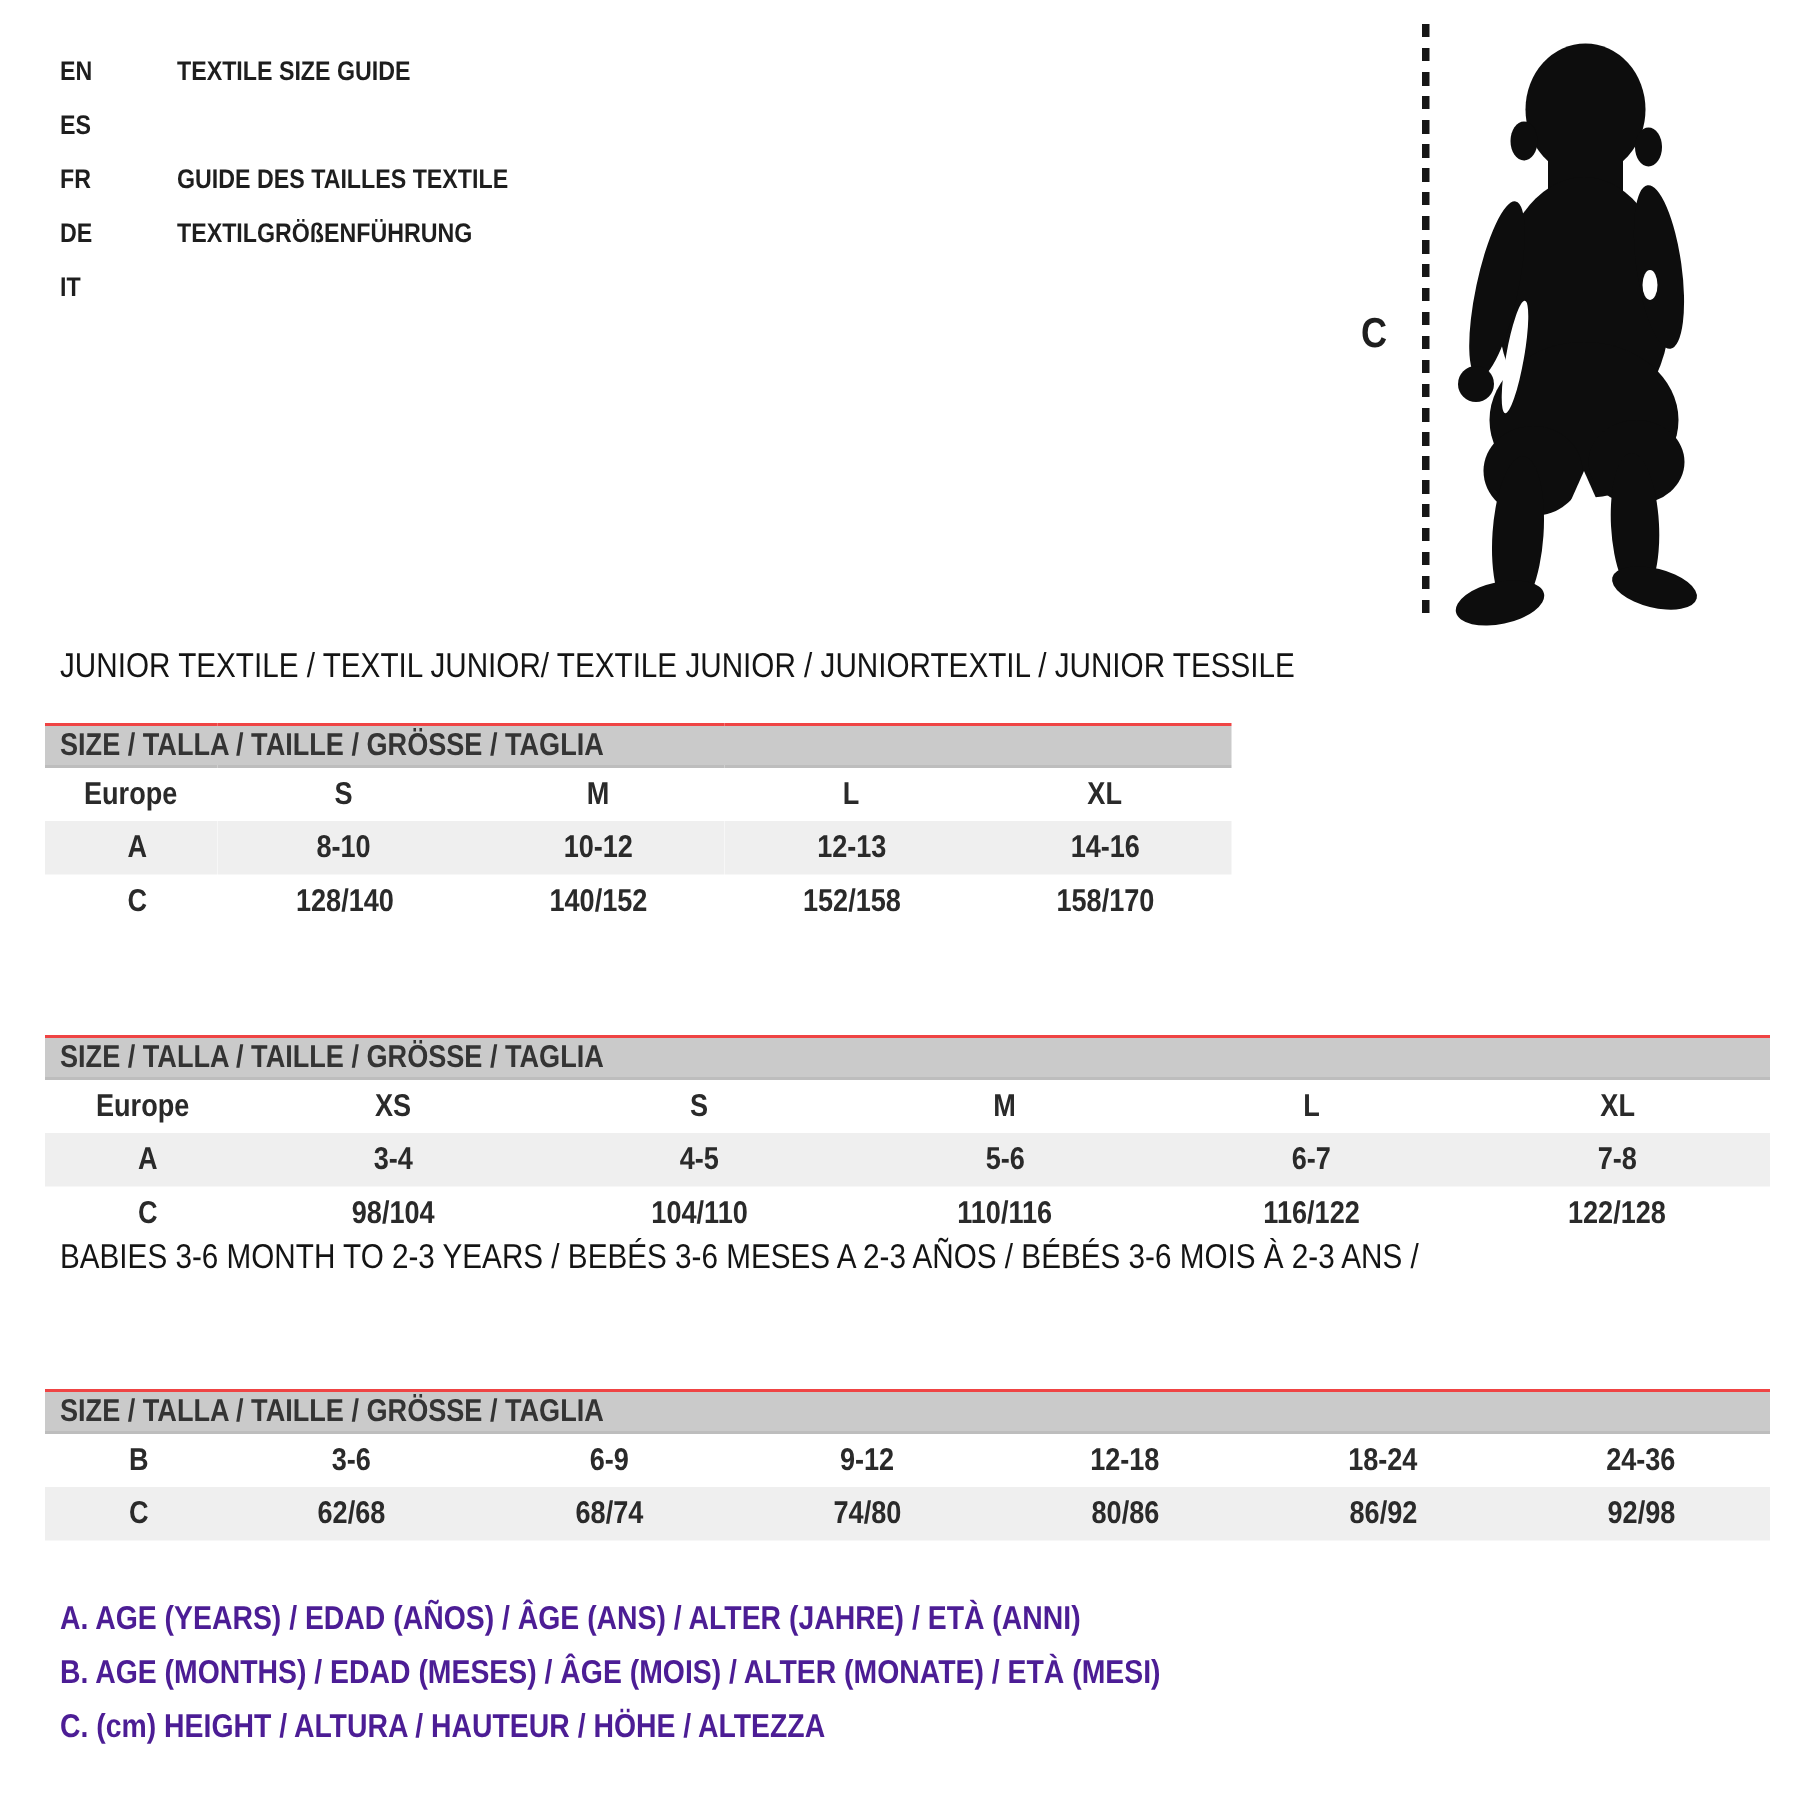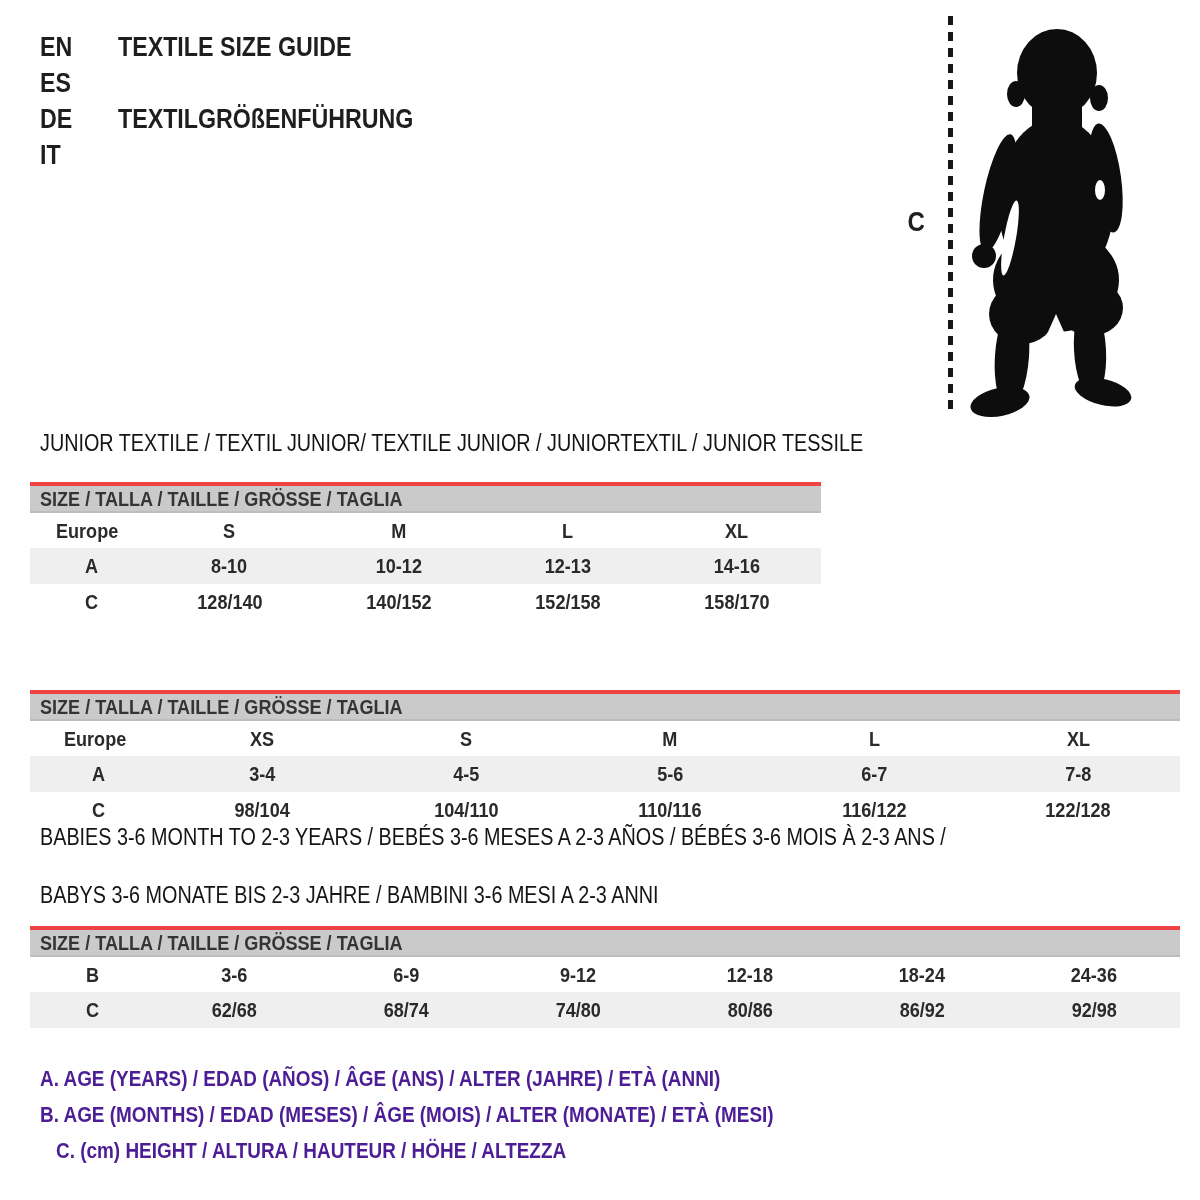--- a/index.html
+++ b/index.html
@@ -11,21 +11,21 @@
     font-family:"Liberation Sans","DejaVu Sans",sans-serif;
     color:#1e1e1e;
     overflow:hidden;
   }
   
   .cx { display:inline-block; transform:scaleX(0.86); transform-origin:center center; white-space:nowrap; }
   .cxl { transform-origin:left center; }
 
   
   .langs { position:absolute; left:40px; top:29px; }
-  .lang-row { display:flex; height:36px; align-items:center; font-size:27px; font-weight:700; letter-spacing:0; }
+  .lang-row { display:flex; height:36px; align-items:center; font-size:18px; font-weight:700; letter-spacing:0; }
   .lang-code { width:78px; flex:0 0 78px; }
   .lang-title { }
 
   
   .dashed-line {
     position:absolute; left:948px; top:16px; width:5px; height:400px;
     background:repeating-linear-gradient(to bottom, #161616 0 9px, transparent 9px 16px);
   }
   .c-label { position:absolute; left:906px; top:206px; font-size:28px; font-weight:700; }
   .silhouette { position:absolute; left:960px; top:18px; }
@@ -37,40 +37,44 @@
   table.size-table {
     position:absolute; left:30px; border-collapse:collapse; table-layout:fixed;
     font-size:21px; font-weight:700; color:#2a2a2a;
   }
   table.t1 { width:791px; }
   table.t2, table.t3 { width:1150px; }
   .size-table td { vertical-align:middle; text-align:center; overflow:hidden; }
   .size-table td.lbl { text-align:center; padding-left:10px; }
   tr.bar-row td {
     height:28px; background:#cacaca; text-align:left; padding-left:10px;
-    border-top:4px solid #ef4444; border-bottom:2px solid #bdbdbd; color:#343434;
+    border-top:2px solid #ef4444; border-bottom:2px solid #bdbdbd; color:#343434;
   }
   tr.data-row td { height:36px; }
   tr.shade td { background:#efefef; }
 
   
   .legend-line { position:absolute; left:40px; font-size:22px; font-weight:700; color:#4c1d95; }
 </style>
 </head>
 <body>
 
 <div class="page">
 
   <div class="langs">
     <div class="lang-row">
       <span class="lang-code"><span class="cx cxl">EN</span></span>
       <span class="lang-title"><span class="cx cxl">TEXTILE SIZE GUIDE</span></span>
     </div>
     <div class="lang-row">
       <span class="lang-code"><span class="cx cxl">ES</span></span>
+    </div>
+    <div class="lang-row">
+      <span class="lang-code"><span class="cx cxl">FR</span></span>
+      <span class="lang-title"><span class="cx cxl">GUIDE DES TAILLES TEXTILE</span></span>
     </div>
     <div class="lang-row">
       <span class="lang-code"><span class="cx cxl">DE</span></span>
       <span class="lang-title"><span class="cx cxl">TEXTILGRÖßENFÜHRUNG</span></span>
     </div>
     <div class="lang-row">
       <span class="lang-code"><span class="cx cxl">IT</span></span>
     </div>
   </div>
 
@@ -185,23 +189,20 @@
       <td><span class="cx">104/110</span></td>
       <td><span class="cx">110/116</span></td>
       <td><span class="cx">116/122</span></td>
       <td><span class="cx">122/128</span></td>
     </tr>
   </tbody>
     </table>
 
   <h2 class="sec-title" style="top:824px;">
     <span class="cx cxl">BABIES 3-6 MONTH TO 2-3 YEARS / BEBÉS 3-6 MESES A 2-3 AÑOS / BÉBÉS 3-6 MOIS À 2-3 ANS /</span>
-  </h2>
-  <h2 class="sec-title" style="top:882px;">
-    <span class="cx cxl">BABYS 3-6 MONATE BIS 2-3 JAHRE / BAMBINI 3-6 MESI A 2-3 ANNI</span>
   </h2>
   <table class="size-table t3" style="top:926px;">
     <colgroup>
         <col style="width:118px">
         <col>
         <col>
         <col>
         <col>
         <col>
         <col>
@@ -230,17 +231,17 @@
     </tr>
   </tbody>
     </table>
 
   <div class="legend-line" style="top:1066px;">
     <span class="cx cxl">A. AGE (YEARS) / EDAD (AÑOS) / ÂGE (ANS) / ALTER (JAHRE) / ETÀ (ANNI)</span>
   </div>
   <div class="legend-line" style="top:1102px;text-align:right;">
     <span class="cx cxl">B. AGE (MONTHS) / EDAD (MESES) / ÂGE (MOIS) / ALTER (MONATE) / ETÀ (MESI)</span>
   </div>
-  <div class="legend-line" style="top:1138px;margin-left:16px;">
+  <div class="legend-line" style="top:1138px;">
     <span class="cx cxl">C. (cm) HEIGHT / ALTURA / HAUTEUR / HÖHE / ALTEZZA</span>
   </div>
 
 </div>
 
 </body></html>

